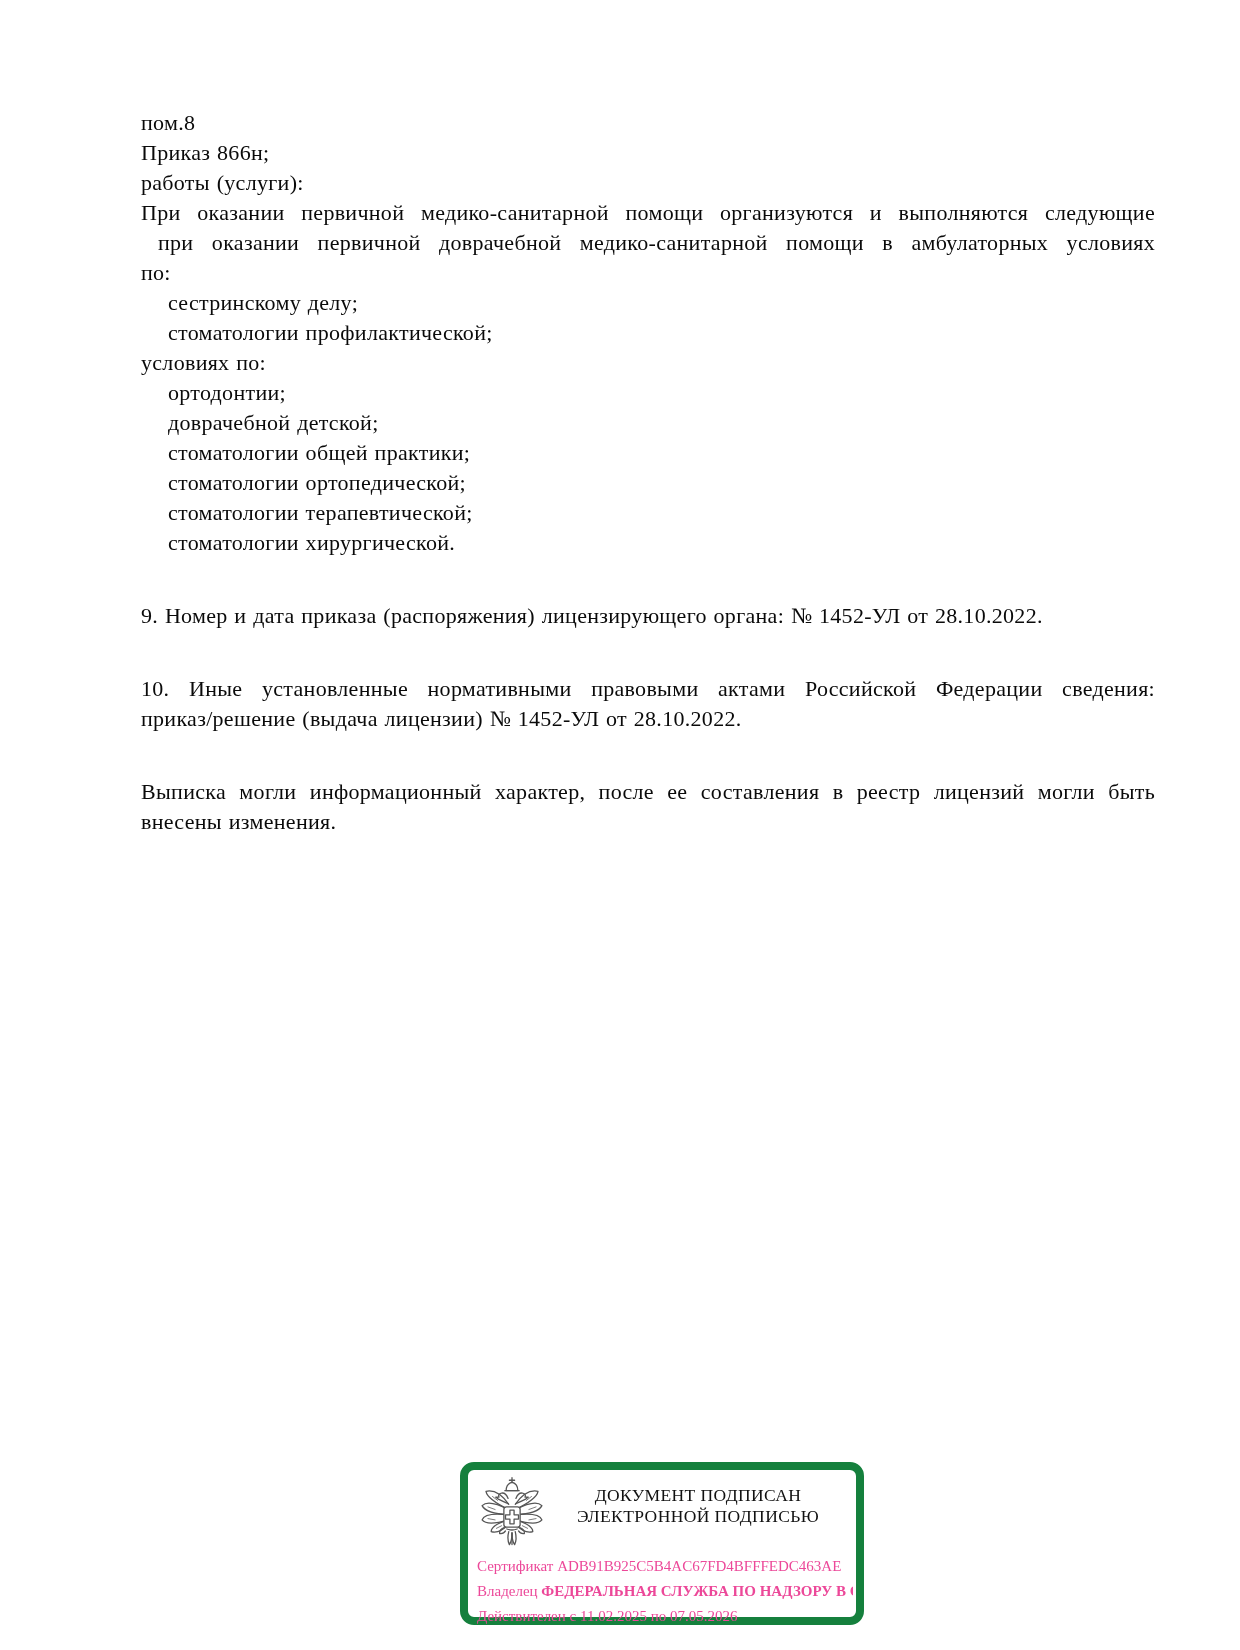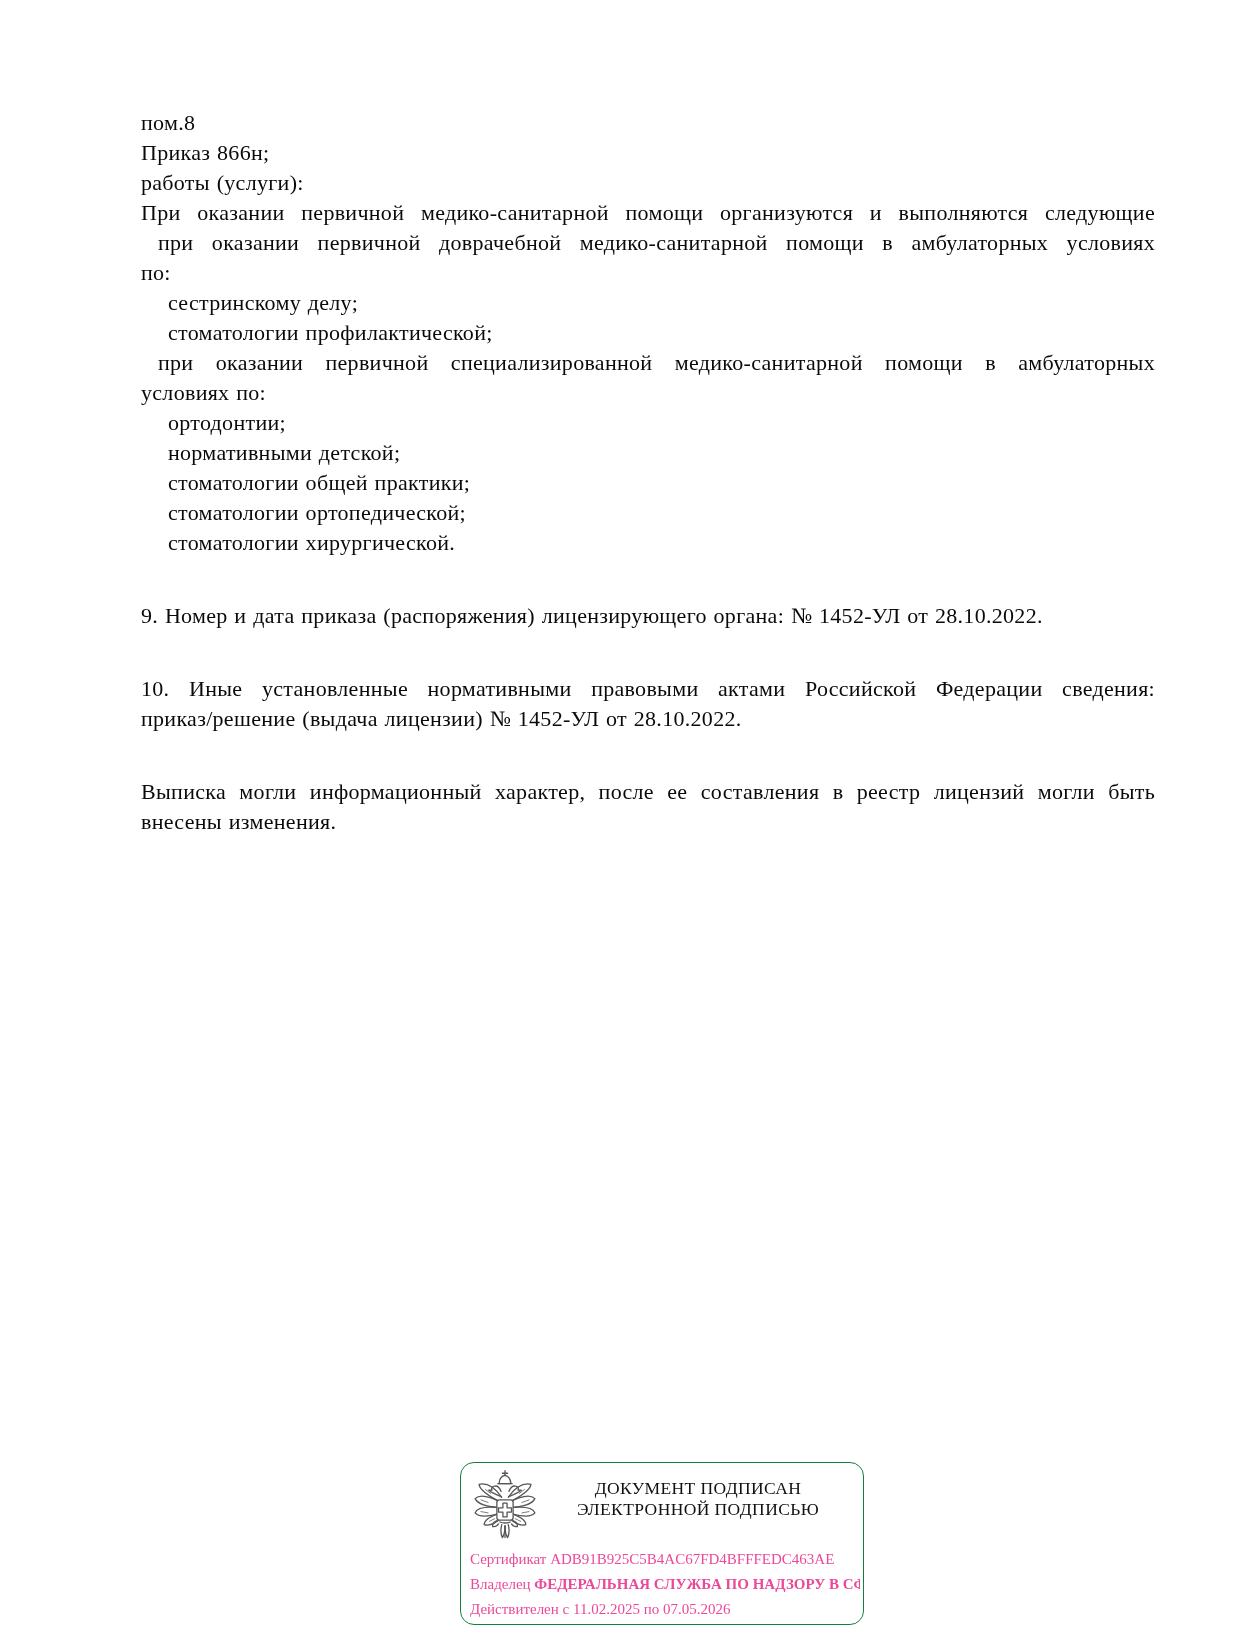--- a/index.html
+++ b/index.html
@@ -36,21 +36,21 @@
   }
   .line.ind1 { padding-left:17px; }
   .line.ind2 { padding-left:27px; }
 
   
   .stamp {
     position:absolute;
     left:460px; top:1462px;
     width:404px; height:163px;
     box-sizing:border-box;
-    border:1px solid #15803d;
+    border:8px solid #15803d;
     border-radius:14px;
     background:#ffffff;
   }
   .emblem {
     position:absolute;
     left:11px; top:7px;
     width:66px; height:78px;
   }
   .emblem svg { width:100%; height:100%; display:block; }
   .stamp-title {
@@ -83,26 +83,26 @@
   <div class="doc-body">
       <div class="para">
         <div class="line">пом.8</div>
         <div class="line">Приказ 866н;</div>
         <div class="line">работы (услуги):</div>
         <div class="line just">При оказании первичной медико-санитарной помощи организуются и выполняются следующие</div>
         <div class="line ind1 just">при оказании первичной доврачебной медико-санитарной помощи в амбулаторных условиях</div>
         <div class="line">по:</div>
         <div class="line ind2">сестринскому делу;</div>
         <div class="line ind2">стоматологии профилактической;</div>
-        <div class="line ind1 just">при оказании первичной специализированной медико-санитарной помощи в амбулаторных</div>
         <div class="line">условиях по:</div>
         <div class="line ind2">ортодонтии;</div>
-        <div class="line ind2">нормативными детской;</div>
+        <div class="line ind2">доврачебной детской;</div>
         <div class="line ind2">стоматологии общей практики;</div>
         <div class="line ind2">стоматологии ортопедической;</div>
+        <div class="line ind2">стоматологии терапевтической;</div>
         <div class="line ind2">стоматологии хирургической.</div>
       </div>
       <div class="para">
         <div class="line">9. Номер и дата приказа (распоряжения) лицензирующего органа: № 1452-УЛ от 28.10.2022.</div>
       </div>
       <div class="para">
         <div class="line just">10. Иные установленные нормативными правовыми актами Российской Федерации сведения:</div>
         <div class="line">приказ/решение (выдача лицензии) № 1452-УЛ от 28.10.2022.</div>
       </div>
       <div class="para">

